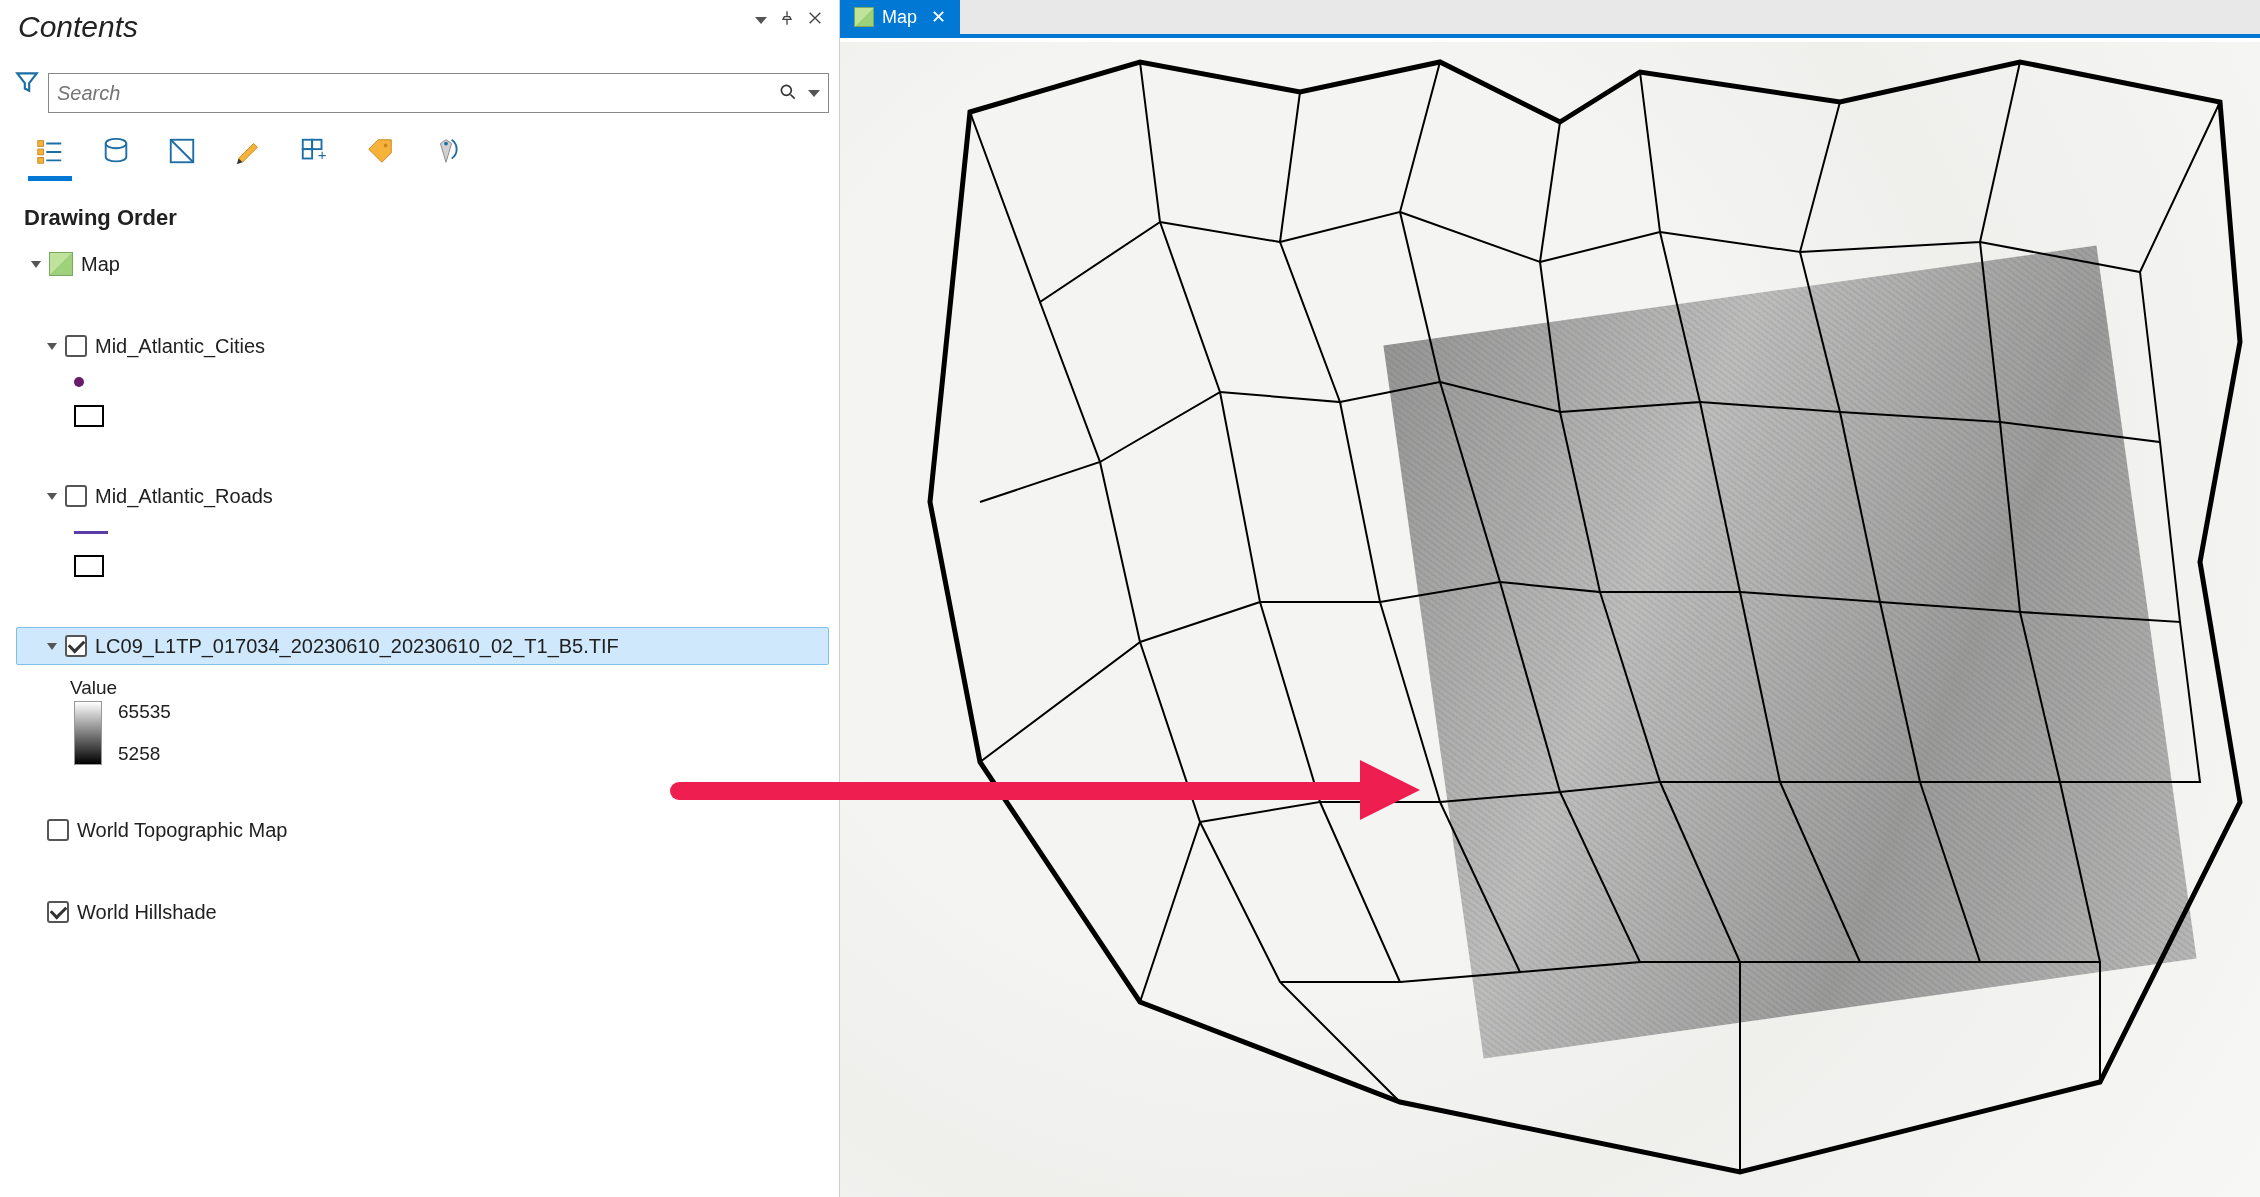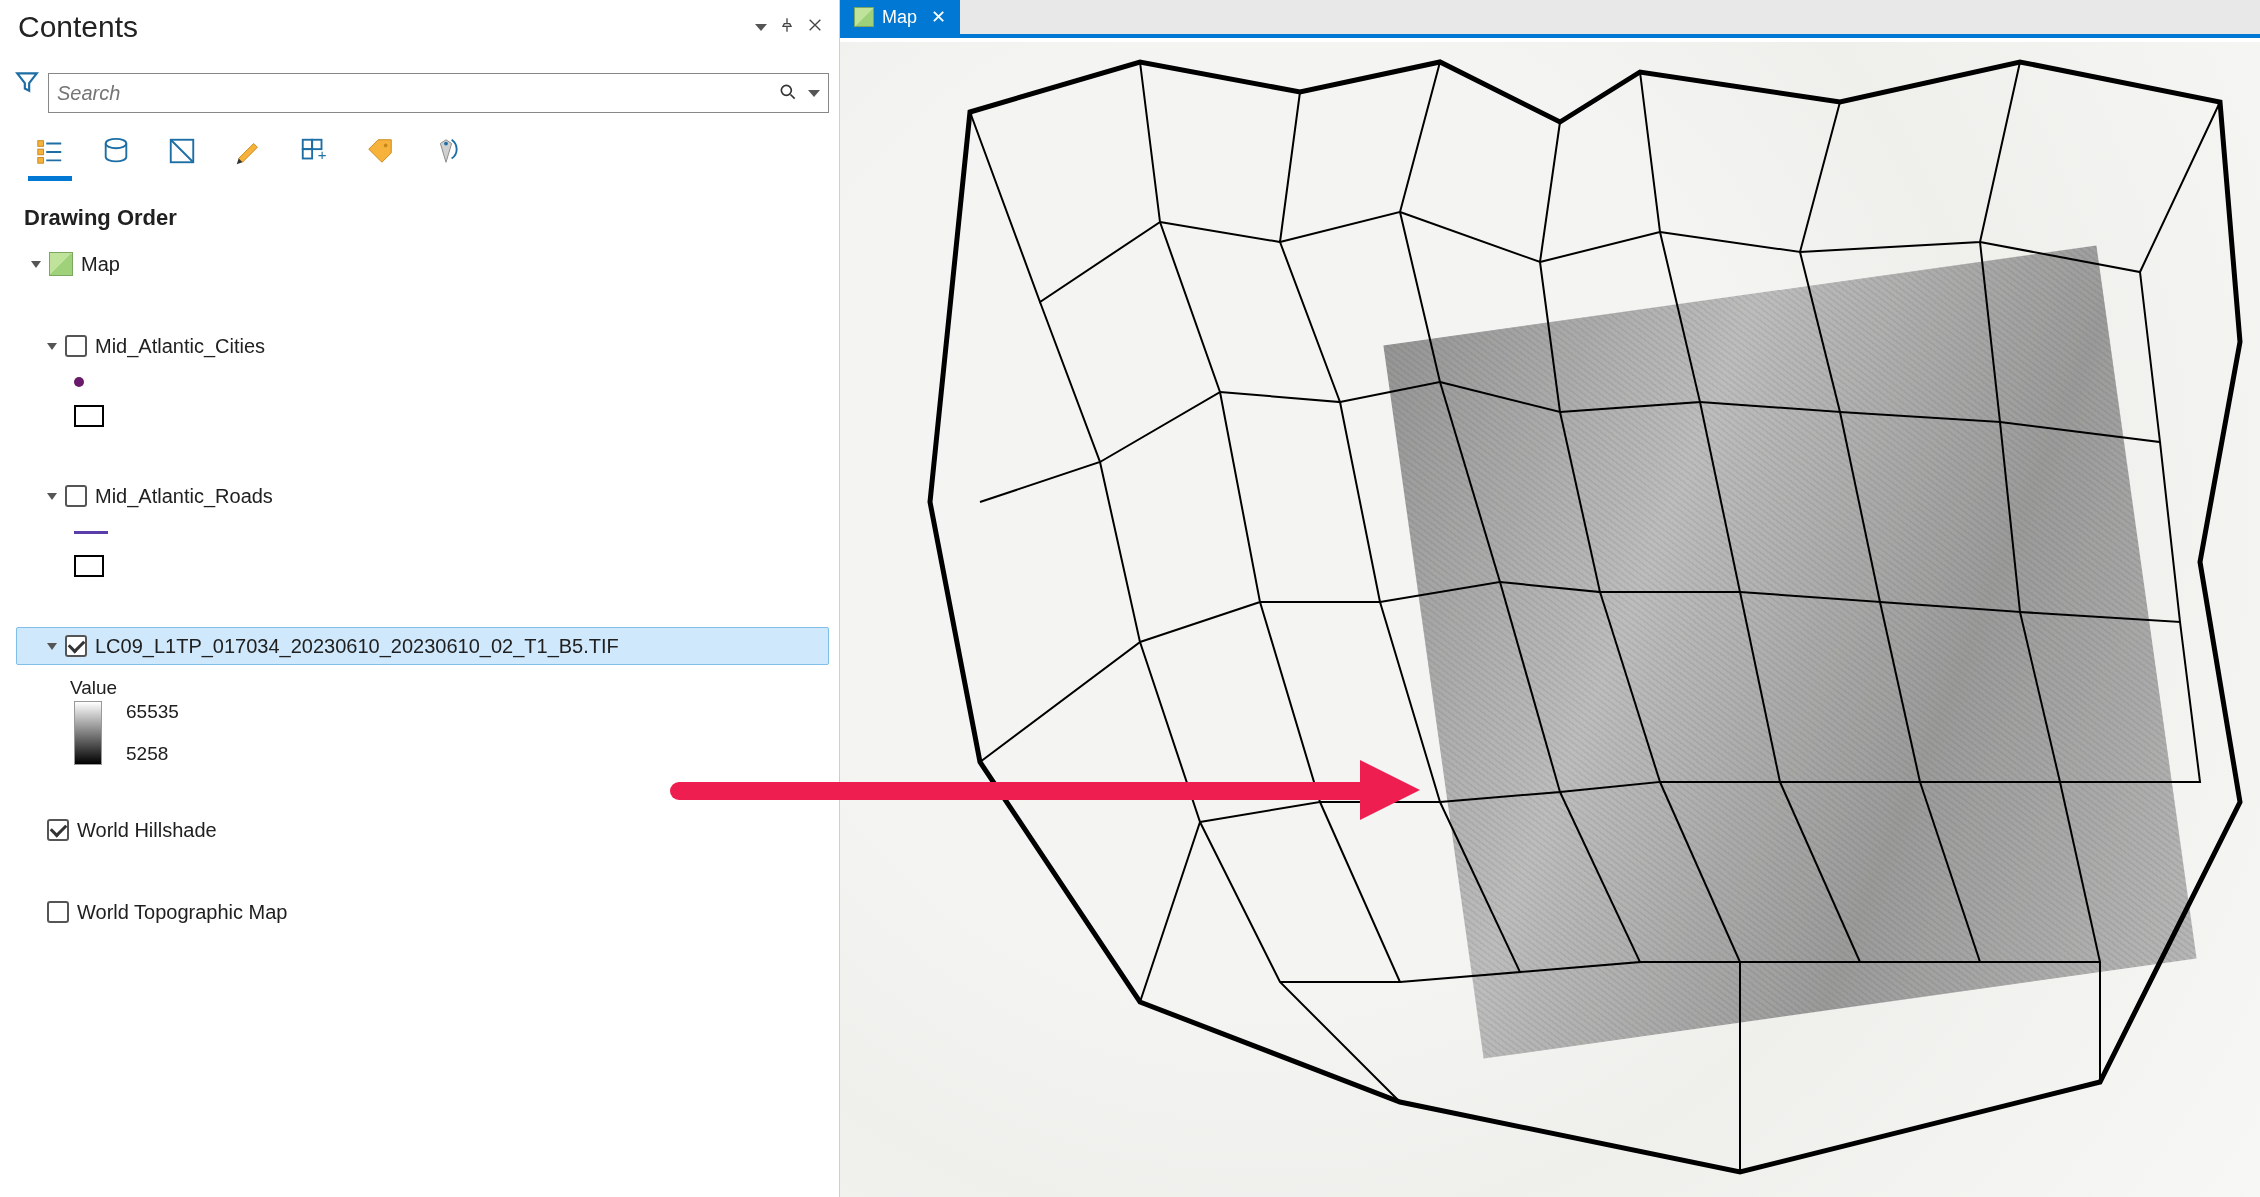--- a/index.html
+++ b/index.html
@@ -23,23 +23,24 @@
     width: 840px;
     height: 100%;
     border-right: 1px solid #cfcfcf;
     background: #ffffff;
     display: flex;
     flex-direction: column;
     padding: 4px 4px 4px 12px;
   }
   .contents-header {
     display: flex;
-    align-items: center;
+    align-items: flex-start;
     justify-content: space-between;
     padding: 6px 6px 8px 6px;
+    font-style: italic;
   }
   .contents-header h1 {
     font-size: 30px;
     font-weight: 400;
     color: #222;
   }
   .window-controls { display:flex; gap:12px; align-items:center; margin-right:6px;}
   .window-controls span { color:#555; font-size:18px; }
   .chevron-down-sm {
     width:0;height:0;border-left:6px solid transparent;border-right:6px solid transparent;
@@ -159,21 +160,21 @@
     background:#6a1a6a;
   }
   .poly-sym {
     width:30px;height:22px;border:2px solid #000; background:#fff;
   }
   .line-sym {
     width:34px;height:0;border-top:3px solid #5a3da8;
   }
   .value-block { padding-left: 54px; margin-top:12px;}
   .value-block .vlabel { font-size:19px; }
-  .ramp-row { display:flex; align-items:center; gap:24px; padding:2px 0 2px 4px;}
+  .ramp-row { display:flex; align-items:center; gap:16px; padding:2px 0 2px 4px;}
   .ramp {
     width:28px; height:64px;
     background: linear-gradient(to bottom, #ffffff, #000000);
     border:1px solid #999;
   }
   .ramp-labels { display:flex; flex-direction:column; justify-content:space-between; height:64px; font-size:19px;}
   
   .map-area {
     flex:1;
     position:relative;
@@ -388,26 +389,26 @@
         <div class="ramp-row">
           <div class="ramp"></div>
           <div class="ramp-labels">
             <span>65535</span>
             <span>5258</span>
           </div>
         </div>
       </div>
 
       <div class="node indent-2">
+        <span class="check"></span>
+        <span>World Topographic Map</span>
+      </div>
+      <div class="node indent-2">
         <span class="check checked"></span>
         <span>World Hillshade</span>
-      </div>
-      <div class="node indent-2">
-        <span class="check"></span>
-        <span>World Topographic Map</span>
       </div>
 
     </div>
   </div>
 
   <div class="map-area">
     <div class="view-tabs">
       <div class="view-tab">
         <span class="map-glyph"></span>
         <span>Map</span>

